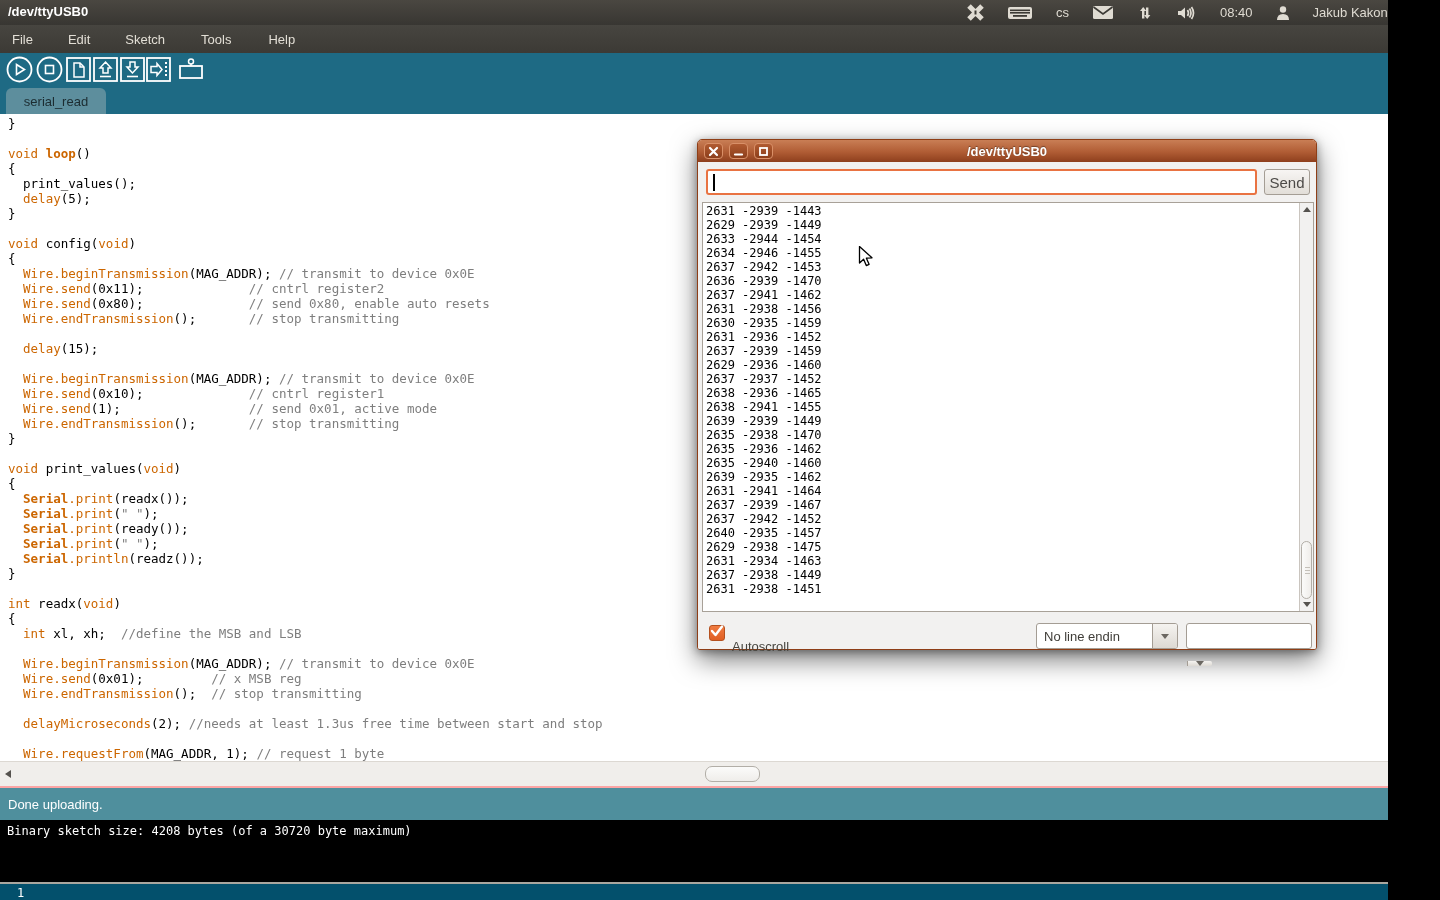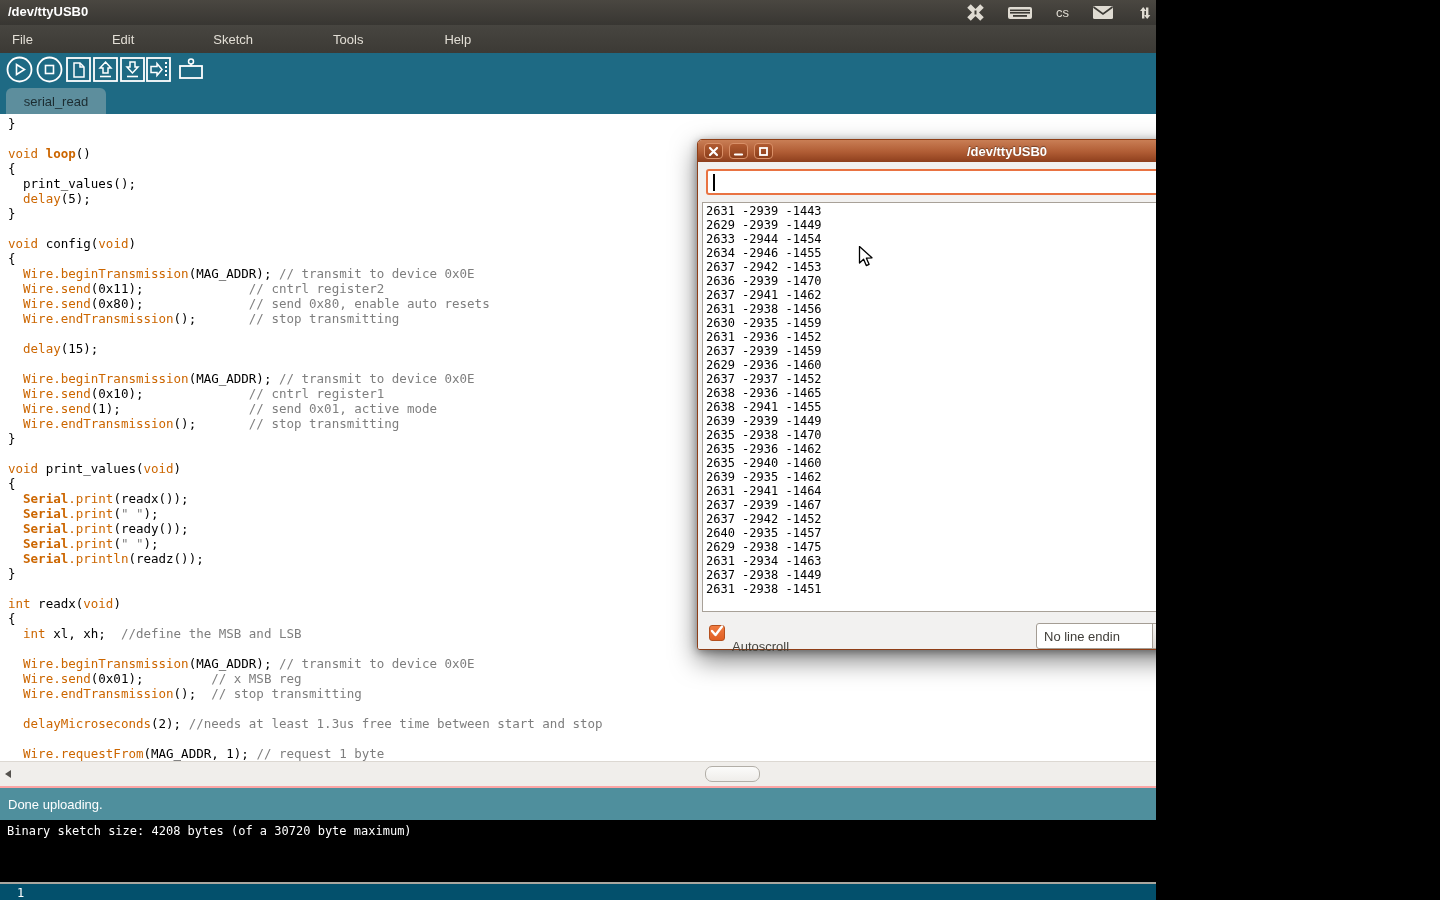--- a/index.html
+++ b/index.html
@@ -1,28 +1,28 @@
 <!DOCTYPE html>
 <html><head>
 <meta charset="utf-8">
 <style>
   * { margin:0; padding:0; box-sizing:border-box; }
   html,body { width:1440px; height:900px; overflow:hidden; background:#000; }
-  #screen { position:relative; width:1156px; height:900px; font-family:"Liberation Sans","DejaVu Sans",sans-serif; overflow:hidden; background:#7dd3fc; }
+  #screen { position:relative; width:1388px; height:900px; font-family:"Liberation Sans","DejaVu Sans",sans-serif; overflow:hidden; background:#7dd3fc; }
 
   
   #top-panel { position:absolute; left:0; top:0; width:1440px; height:25px;
     background:linear-gradient(#4a4741,#383632); color:#fff; }
   #panel-title { position:absolute; left:8px; top:4px; font-weight:bold; font-size:13px; color:#fff; }
   #tray { position:absolute; right:4px; top:0; height:25px; display:flex; align-items:center; gap:23px; color:#dfdbd2; font-size:13px; }
   .tray-ic { display:flex; align-items:center; }
 
   
   #menubar { position:absolute; left:0; top:25px; width:1440px; height:28px;
-    background:linear-gradient(#474540,#3c3a35); display:flex; align-items:center;gap:44px; }
+    background:linear-gradient(#474540,#3c3a35); display:flex; align-items:center; }
   .menu-item { color:#e2ded5; font-size:13px; padding:5px 12px; margin-left:0px; cursor:default; }
   .menu-item:first-child { margin-left:0; }
 
   
   #toolbar { position:absolute; left:0; top:53px; width:1440px; height:33px; background:#1e6a84; }
   .tb-btn { position:absolute; top:3px; width:27px; height:27px; }
   .tb-btn svg { display:block; }
 
   
   #tabbar { position:absolute; left:0; top:86px; width:1440px; height:28px; background:#1e6a84; }

